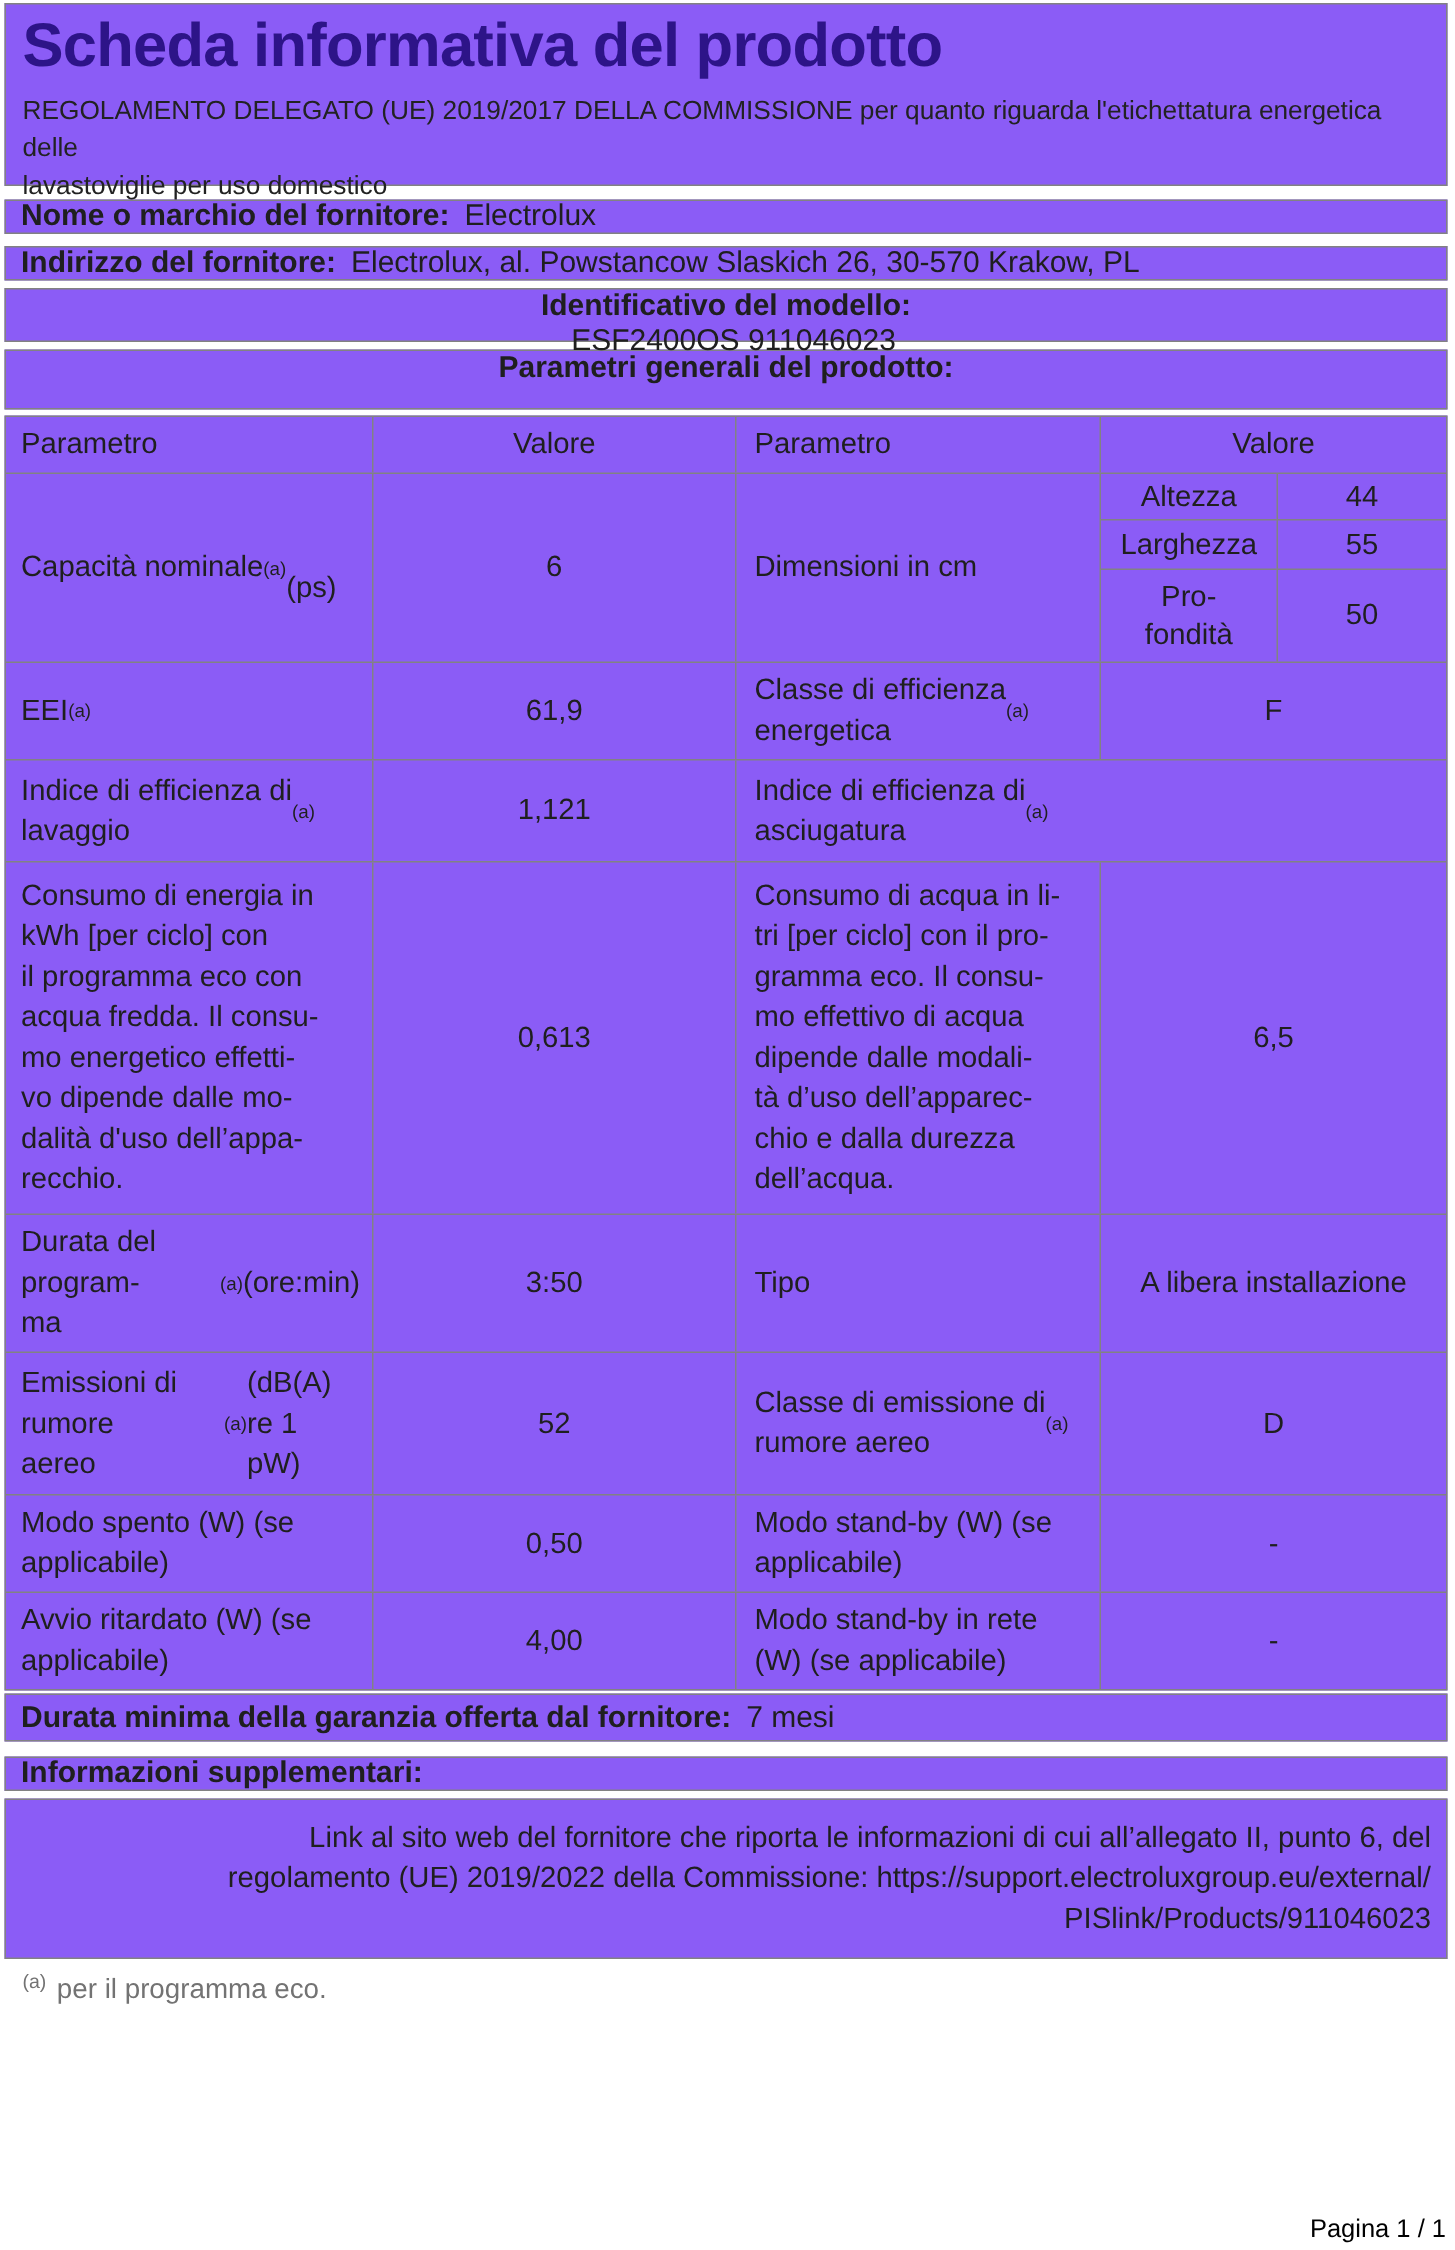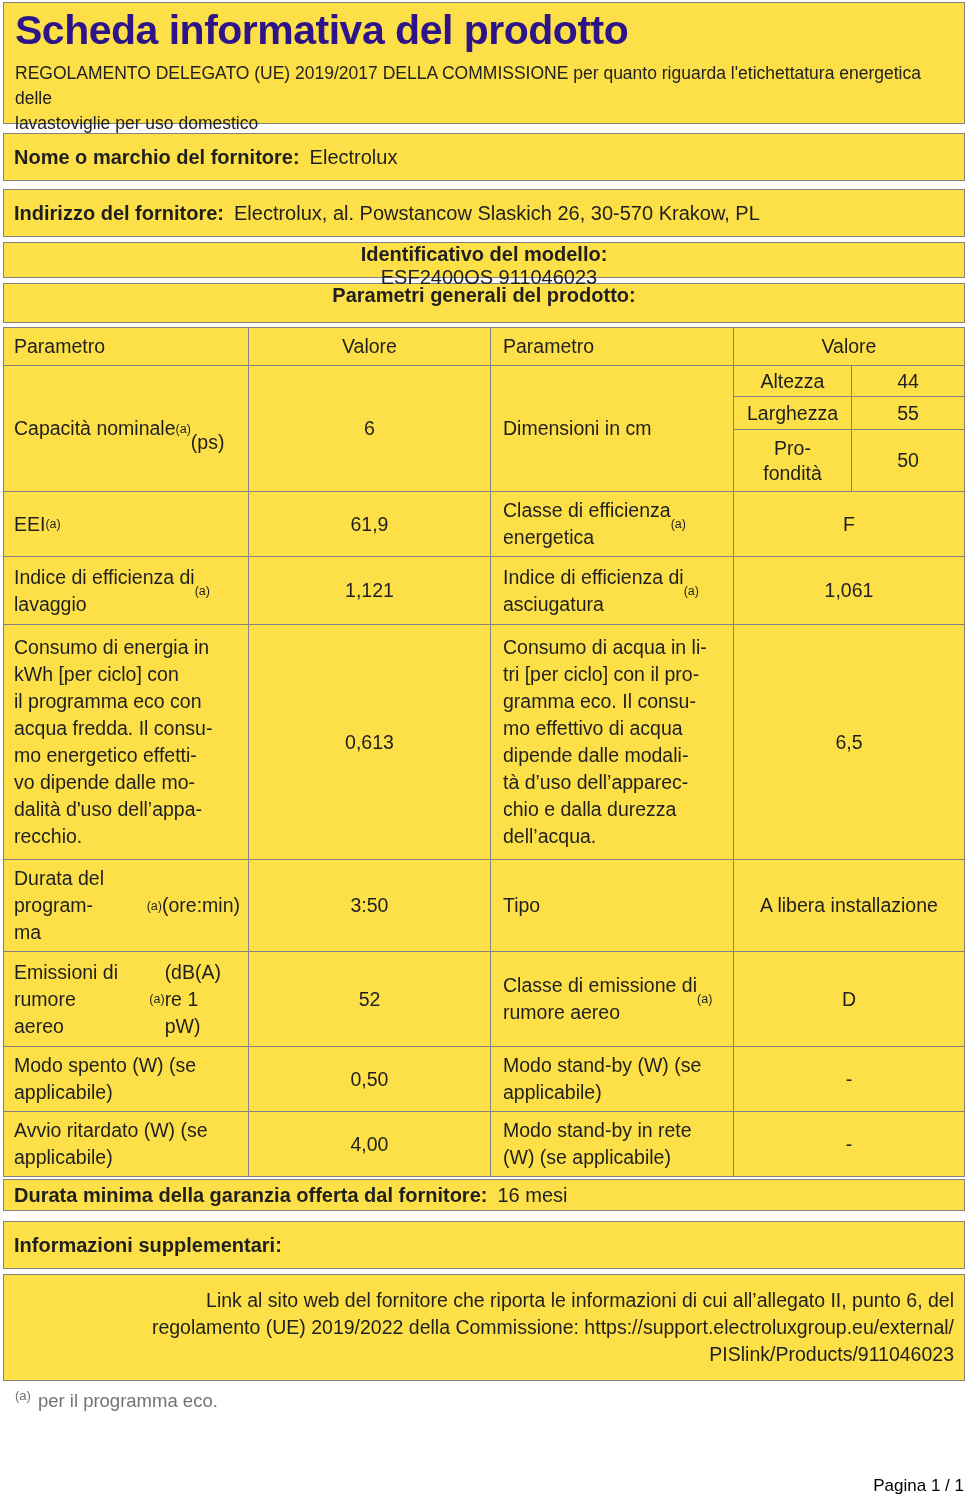--- a/index.html
+++ b/index.html
@@ -4,35 +4,35 @@
 <style>
   * { box-sizing: border-box; margin: 0; padding: 0; }
   html, body { width: 970px; height: 1500px; overflow: hidden; }
   body {
     background: #ffffff;
     font-family: "Liberation Sans", "DejaVu Sans", sans-serif;
     color: #1f1f1f;
     position: relative;
   }
   .page { position: relative; width: 970px; height: 1500px; padding-left: 3px; }
-  .box { width: 962px; border: 1px solid #828282; background: #fde047; }
+  .box { width: 962px; border: 1px solid #828282; background: #8b5cf6; }
 
   
   .hdr { margin-top: 2px; height: 122px; padding: 3px 10px 0 11px; }
   .doc-title {
     font-size: 41px; font-weight: bold; color: #2d1488;
     letter-spacing: -0.5px; line-height: 1.18; white-space: nowrap;
   }
   .doc-sub { font-size: 17.5px; line-height: 25px; margin-top: 7px; color: #222; }
 
   
   .kv { display: flex; align-items: center; padding: 0 10px; font-size: 20px; }
   .kv .k { font-weight: bold; }
   .kv .v { margin-left: 10px; font-weight: normal; }
-  .h38 { height: 48px; }
+  .h38 { height: 23px; }
   .h36 { height: 36px; }
   .h40 { height: 40px; }
   .h32 { height: 32px; text-align: right; }
   .mt9 { margin-top: 9px; }  .mt8 { margin-top: 8px; }
   .mt5 { margin-top: 5px; flex-direction: column; }
   .mt2 { margin-top: 2px; }  .mt10 { margin-top: 10px; }
 
   
   .ptable { margin-top: 4px; }
   .trow { display: grid; grid-template-columns: 244px 242px 243px 1fr; }
@@ -141,21 +141,20 @@
       <div class="tcell lbl1">EEI<sup>(a)</sup></div>
       <div class="tcell val">61,9</div>
       <div class="tcell lbl2">Classe di efficienza<br>energetica<sup>(a)</sup></div>
       <div class="tcell val">F</div>
     </div>
 
     <div class="trow r3">
       <div class="tcell lbl1">Indice di efficienza di<br>lavaggio<sup>(a)</sup></div>
       <div class="tcell val">1,121</div>
       <div class="tcell lbl2">Indice di efficienza di<br>asciugatura<sup>(a)</sup></div>
-      <div class="tcell val">1,061</div>
     </div>
 
     <div class="trow r4">
       <div class="tcell lbl1">Consumo di energia in<br>kWh [per ciclo] con<br>il programma eco con<br>acqua fredda. Il consu-<br>mo energetico effetti-<br>vo dipende dalle mo-<br>dalità d'uso dell’appa-<br>recchio.</div>
       <div class="tcell val">0,613</div>
       <div class="tcell lbl2">Consumo di acqua in li-<br>tri [per ciclo] con il pro-<br>gramma eco. Il consu-<br>mo effettivo di acqua<br>dipende dalle modali-<br>tà d’uso dell’apparec-<br>chio e dalla durezza<br>dell’acqua.</div>
       <div class="tcell val">6,5</div>
     </div>
 
     <div class="trow r5">
@@ -183,21 +182,21 @@
       <div class="tcell lbl1">Avvio ritardato (W) (se<br>applicabile)</div>
       <div class="tcell val">4,00</div>
       <div class="tcell lbl2">Modo stand-by in rete<br>(W) (se applicabile)</div>
       <div class="tcell val">-</div>
     </div>
 
   </div>
 
   <div class="box kv h32 mt2">
     <span class="k">Durata minima della garanzia offerta dal fornitore:</span>
-    <span class="v">16 mesi</span>
+    <span class="v">7 mesi</span>
   </div>
 
   <div class="box kv h38 mt10">
     <span class="k">Informazioni supplementari:</span>
   </div>
 
   <div class="box linkbox mt5">
     <span>Link al sito web del fornitore che riporta le informazioni di cui all’allegato II, punto 6, del<br>regolamento (UE) 2019/2022 della Commissione: https://support.electroluxgroup.eu/external/<br>PISlink/Products/911046023</span>
   </div>
 

